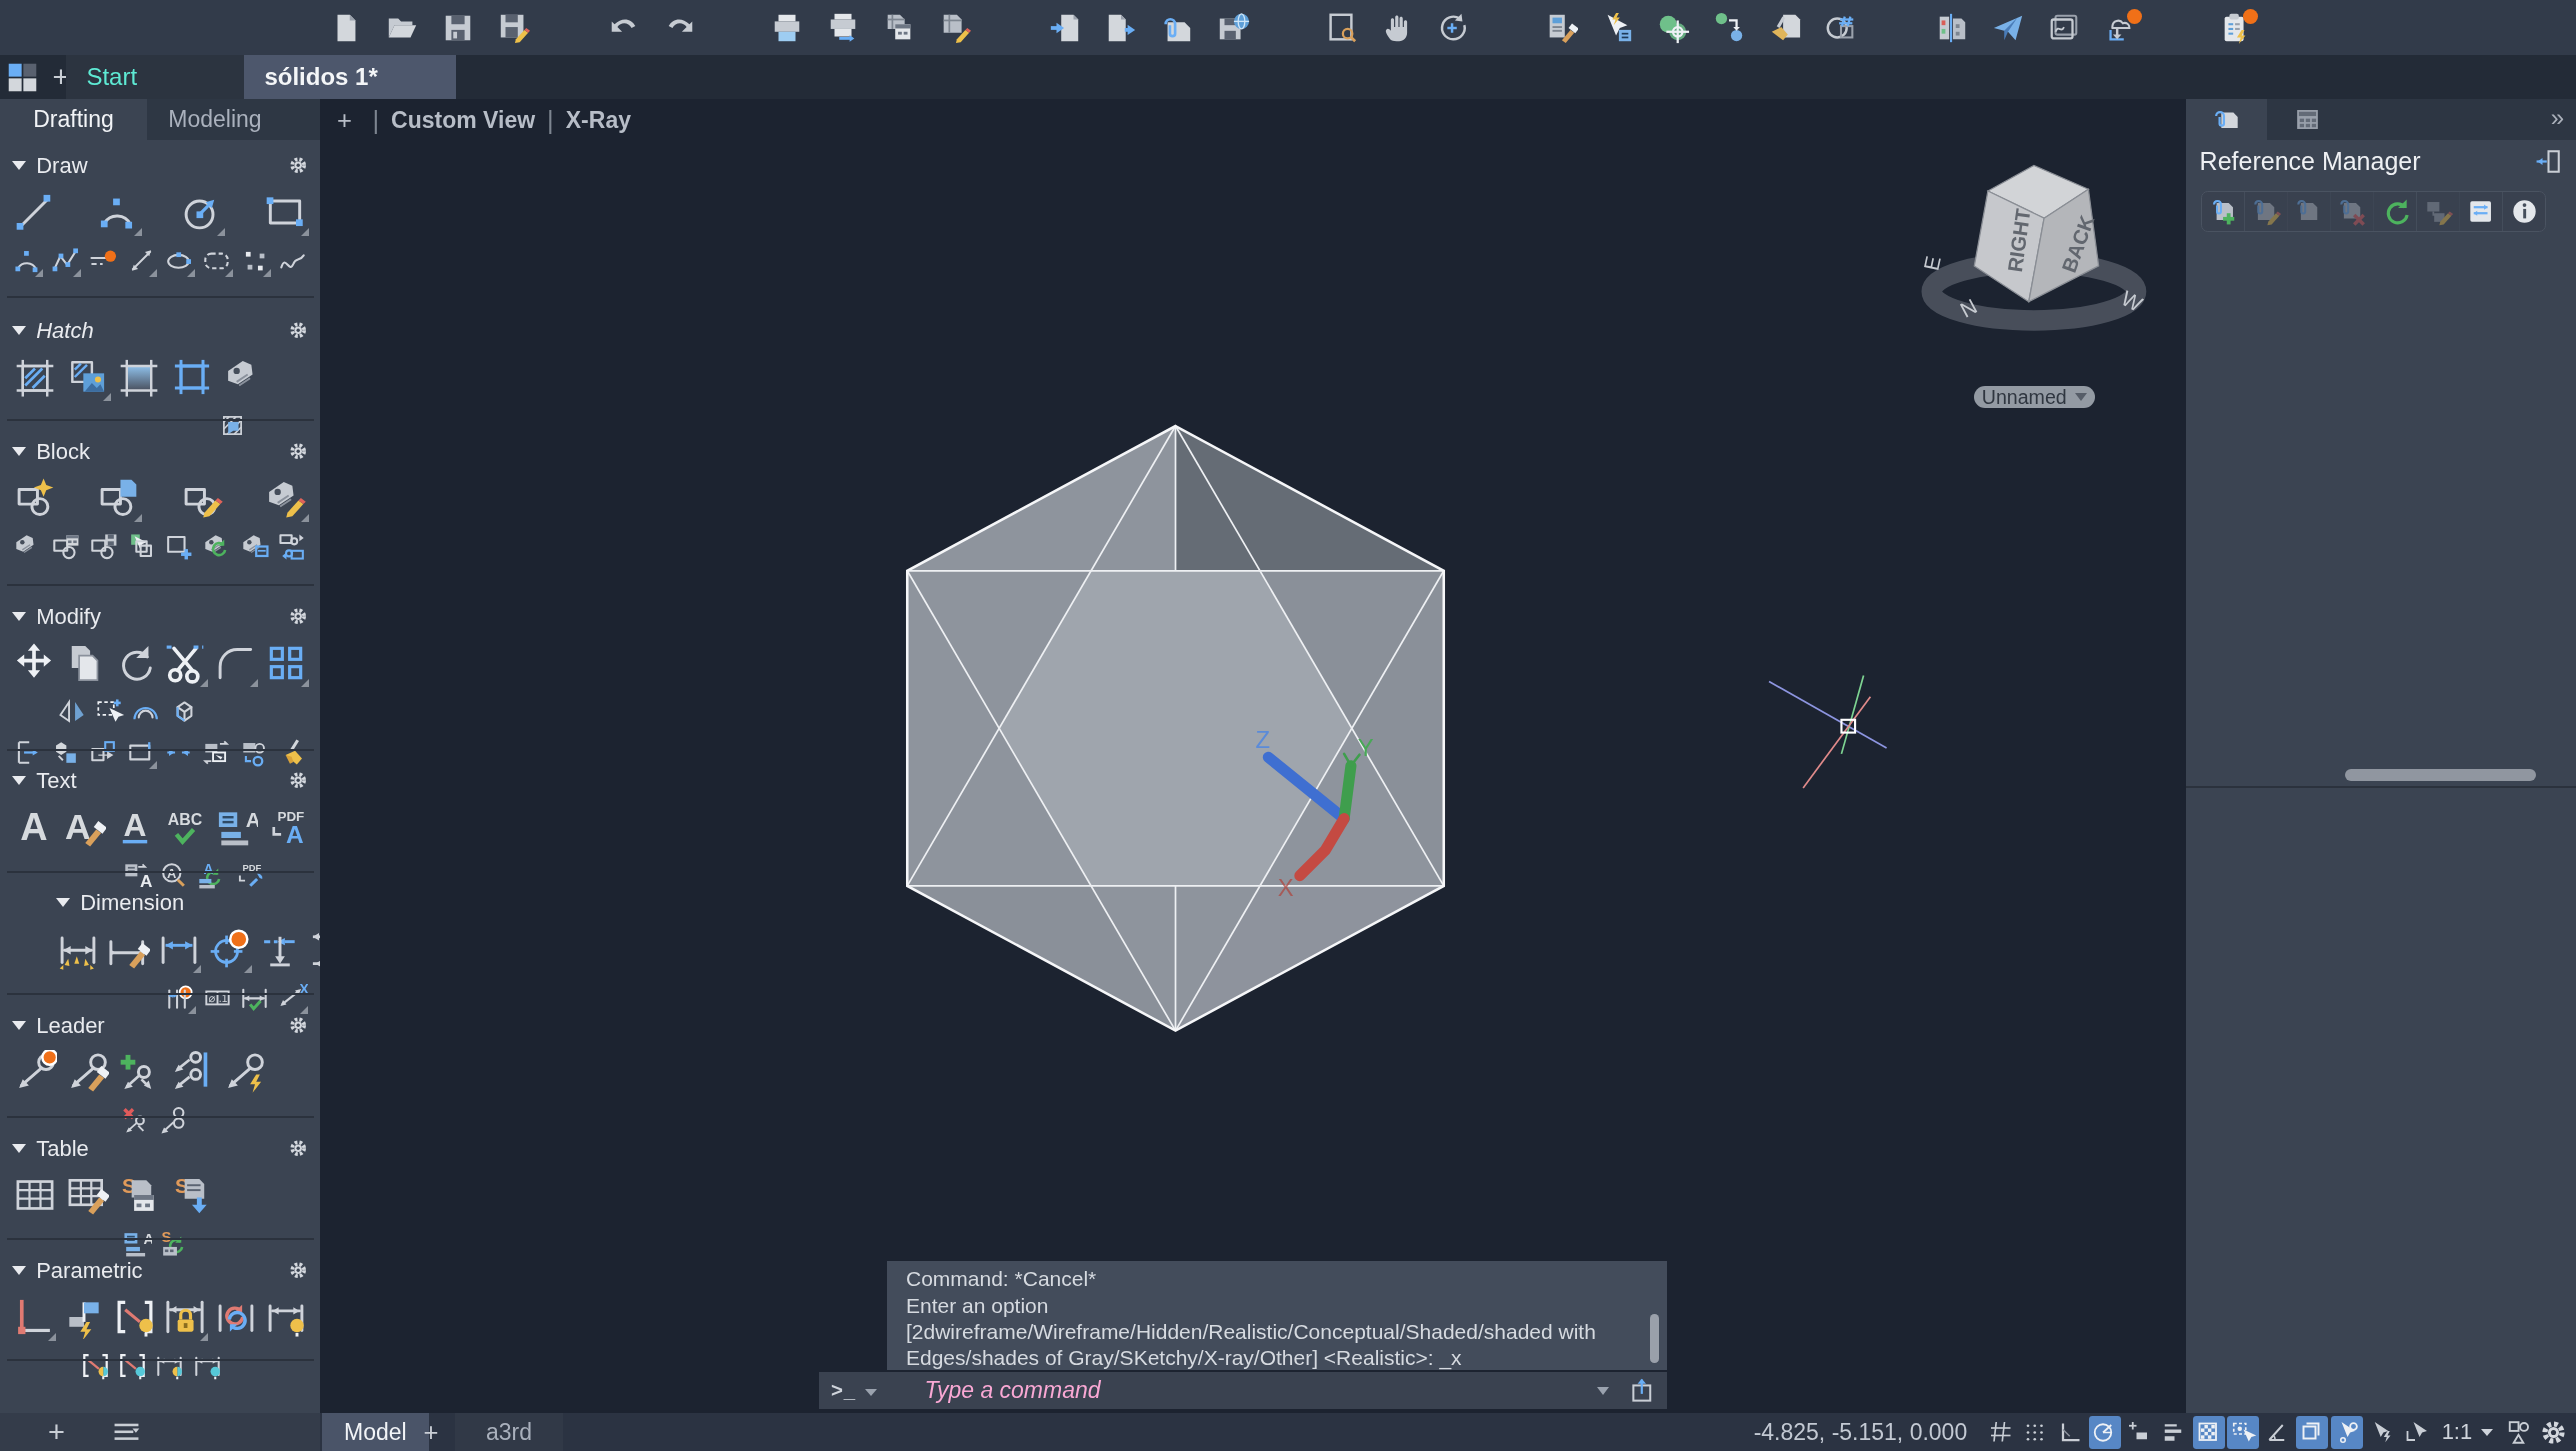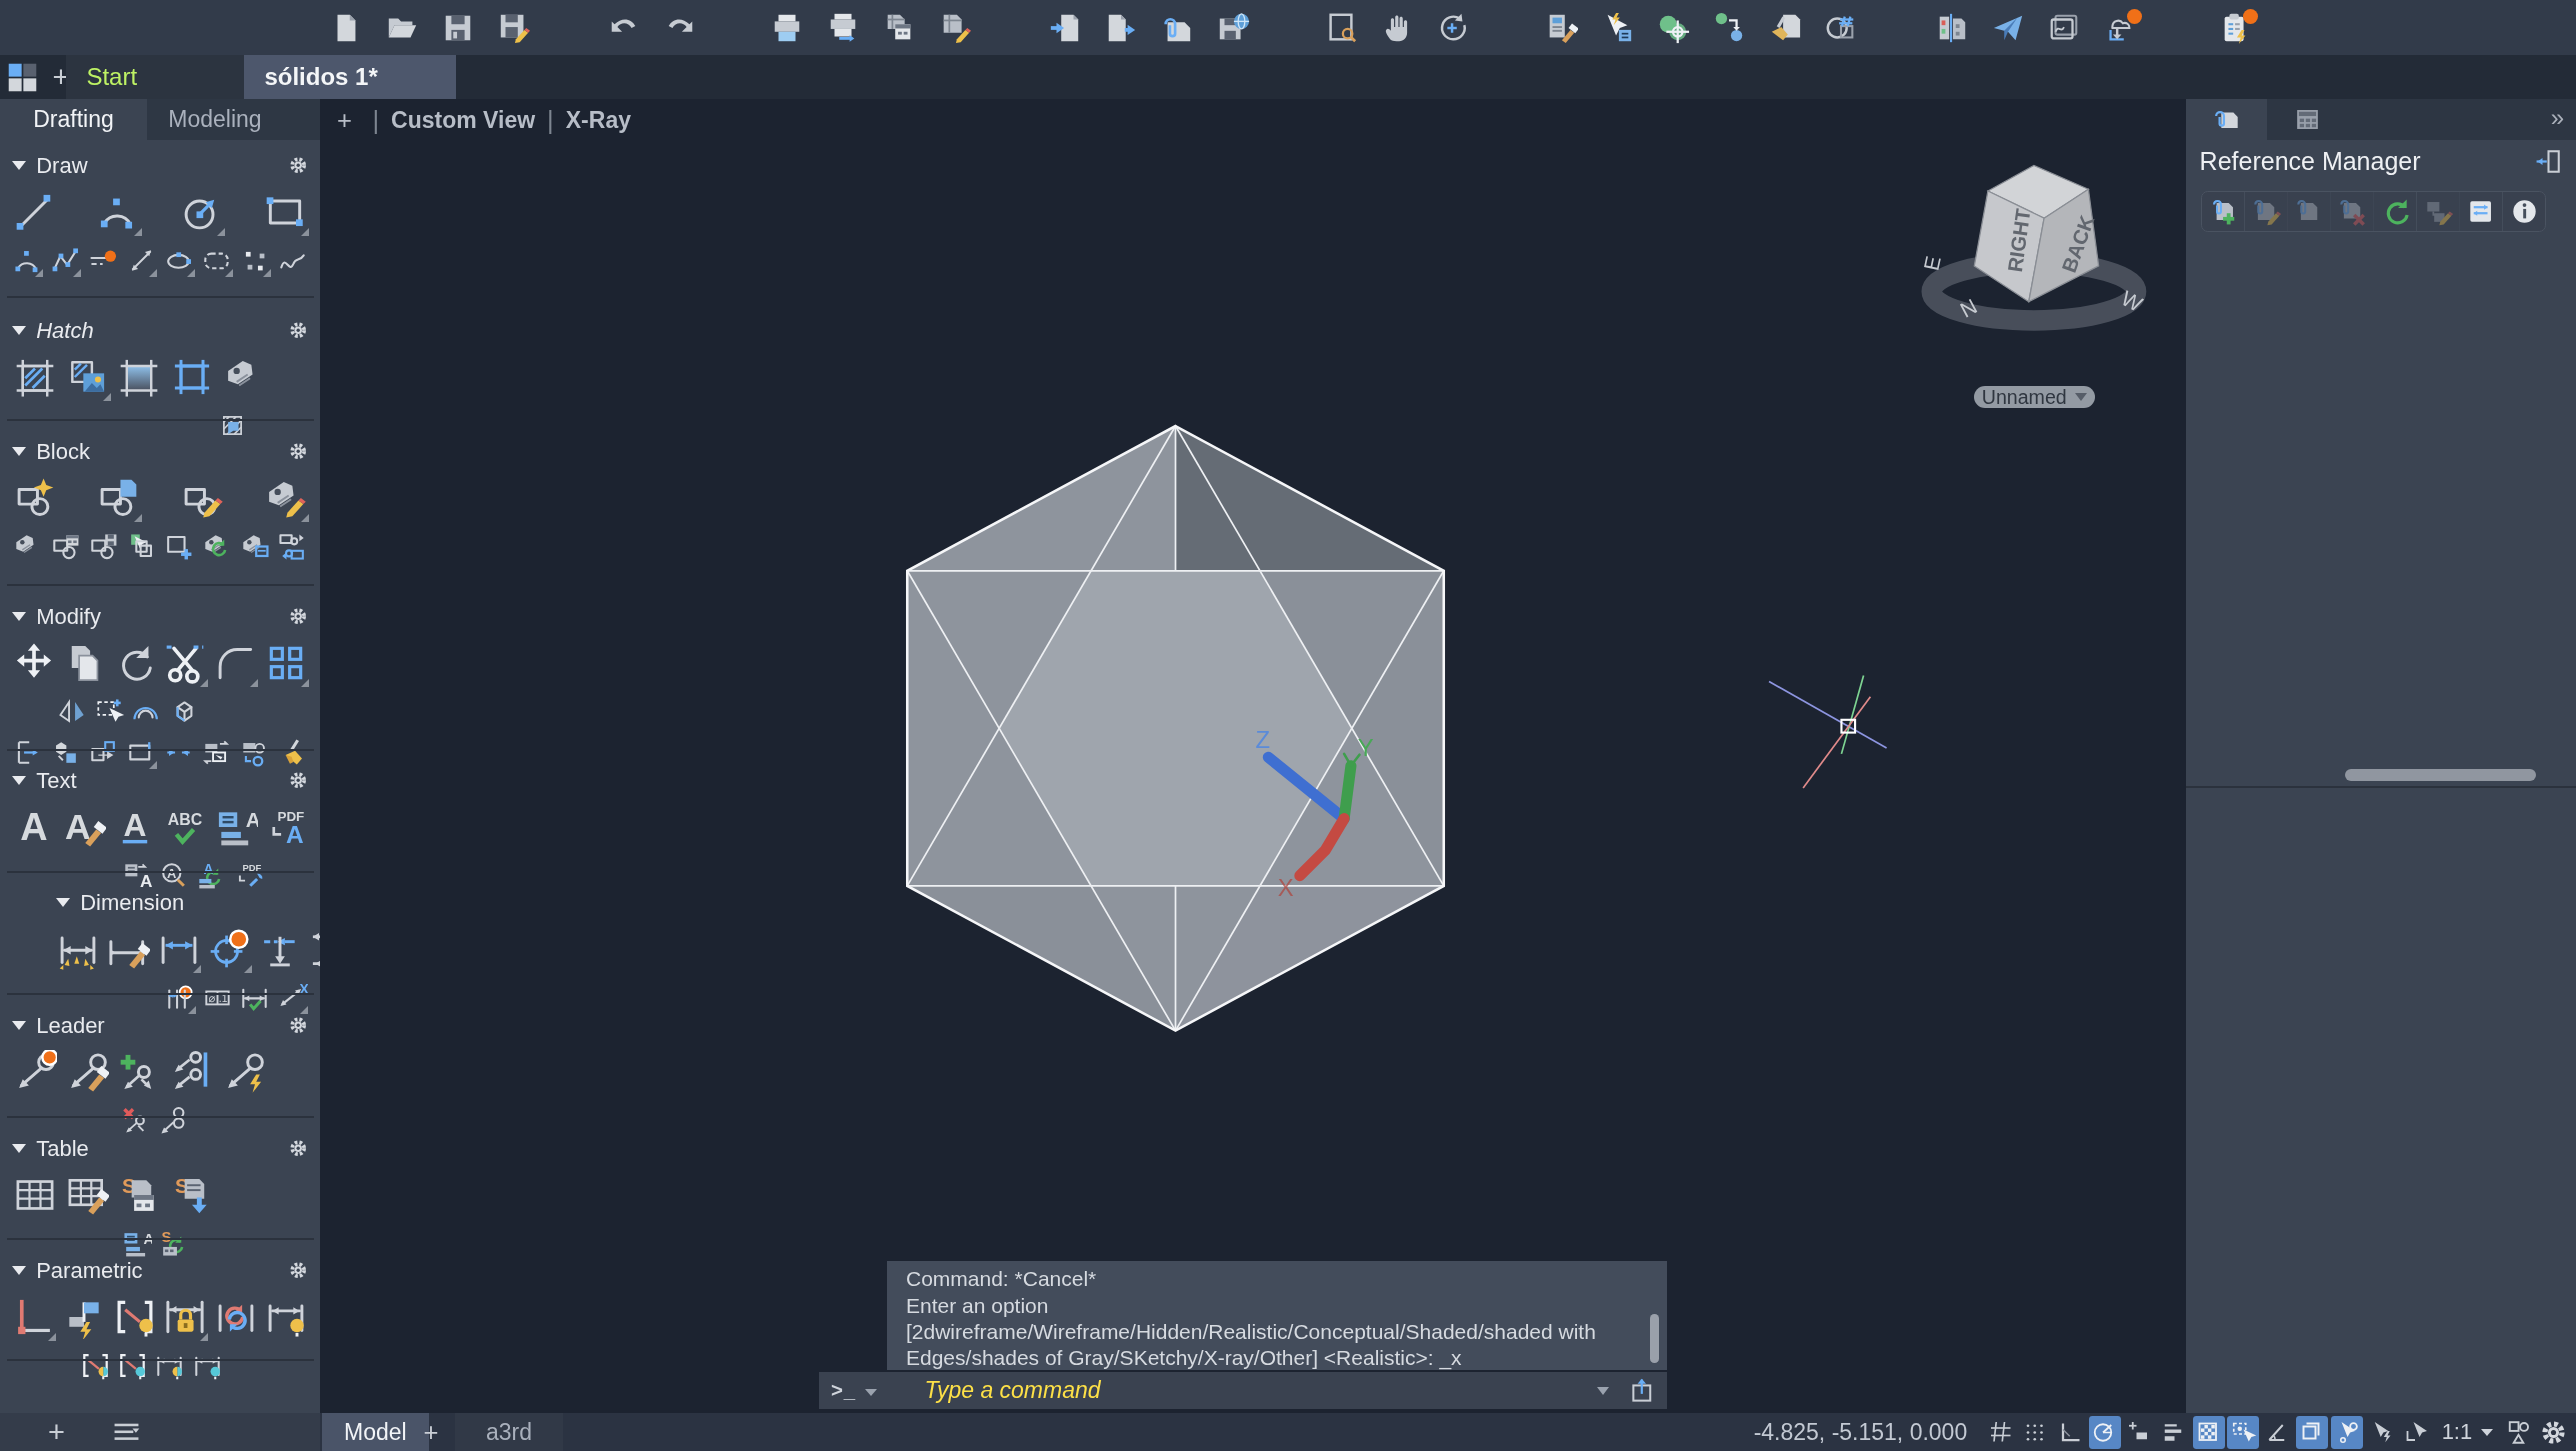--- a/index.html
+++ b/index.html
@@ -8,21 +8,21 @@
   #app{position:relative;width:2576px;height:1452px;background:#323b4a;}
 
   
   #toolbar{position:absolute;left:0;top:0;width:2576px;height:55px;background:#323b4a;}
   .tgroup{position:absolute;top:0;height:55px;display:flex;align-items:center;gap:22px;}
   .ticon{width:34px;height:34px;display:flex;align-items:center;justify-content:center;position:relative;cursor:default;}
 
   
   #tabbar{position:absolute;left:0;top:55px;width:2576px;height:44px;background:#232b37;}
   .dtab{position:absolute;top:0;height:44px;display:flex;align-items:center;padding:0 20.4px;font-size:24px;}
-  #tab-start{left:66px;width:175px;background:#2c3440;color:#bef264;}
+  #tab-start{left:66px;width:175px;background:#2c3440;color:#5eead4;}
   #tab-doc{left:244px;width:171px;background:#4d576c;color:#f4f6f8;font-weight:bold;}
   #tabbar-grid{position:absolute;left:6.8px;top:6.8px;width:31px;height:31px;}
   #tabbar-plus{position:absolute;left:44px;top:5.1px;width:34px;height:34px;color:#c9ced5;font-size:29px;display:flex;align-items:center;justify-content:center;font-weight:300;}
 
   
   #workspace{position:absolute;left:0;top:99px;width:2576px;height:1314px;}
 
   
   #leftpanel{position:absolute;left:0;top:0;width:320px;height:1314px;background:#3b4452;}
   #lp-tabs{position:absolute;left:0;top:0;width:372px;height:41px;display:flex;background:#2e3744;}
@@ -53,21 +53,21 @@
   #unnamed-pill .tri{width:0;height:0;border-left:6.8px solid transparent;border-right:6.8px solid transparent;border-top:8.5px solid #565d68;}
 
   
   #cmd-history{position:absolute;left:567px;top:1162px;width:780px;height:109px;background:#434c5b;padding:5.1px 34px 0 19px;box-sizing:border-box;}
   .cmd-line{font-size:21px;color:#d6dae0;line-height:26.4px;}
   #cmd-scroll{position:absolute;right:10.2px;top:1213px;width:8.5px;height:49px;background:#9aa0aa;border-radius:4.3px;}
   #cmd-scroll-wrap{position:absolute;left:567px;top:1162px;width:780px;height:109px;pointer-events:none;}
   #cmd-input{position:absolute;left:499px;top:1273px;width:848px;height:37px;background:#3a4250;display:flex;align-items:center;box-sizing:border-box;padding:0 12px;}
   #cmd-prompt{color:#cfd4db;font-size:20.4px;font-weight:bold;letter-spacing:0.9px;}
   #cmd-prompt-tri{width:0;height:0;border-left:6px solid transparent;border-right:6px solid transparent;border-top:7.7px solid #9aa2ae;margin:3.4px 0 0 8.5px;}
-  #cmd-placeholder{font-style:italic;color:#fde047;font-size:23px;margin-left:48px;flex:1;}
+  #cmd-placeholder{font-style:italic;color:#f9a8d4;font-size:23px;margin-left:48px;flex:1;}
   #cmd-dd{width:0;height:0;border-left:6.8px solid transparent;border-right:6.8px solid transparent;border-top:8.5px solid #9aa2ae;margin-right:20.4px;}
 
   
   #rightpanel{position:absolute;left:2186px;top:0;width:390px;height:1314px;background:#3b4452;}
   #rp-tabs{position:absolute;left:0;top:0;width:390px;height:41px;background:#2d3643;display:flex;}
   .rp-tab{width:81px;height:41px;display:flex;align-items:center;justify-content:center;}
   #rp-tab-refs{background:#3b4452;}
   #rp-more{position:absolute;right:12px;top:5.1px;color:#aab0ba;font-size:24px;}
   #rp-title-row{position:absolute;left:13.6px;top:48px;width:363px;display:flex;align-items:flex-end;}
   #rp-title{font-size:25px;color:#eef0f3;flex:1;}

